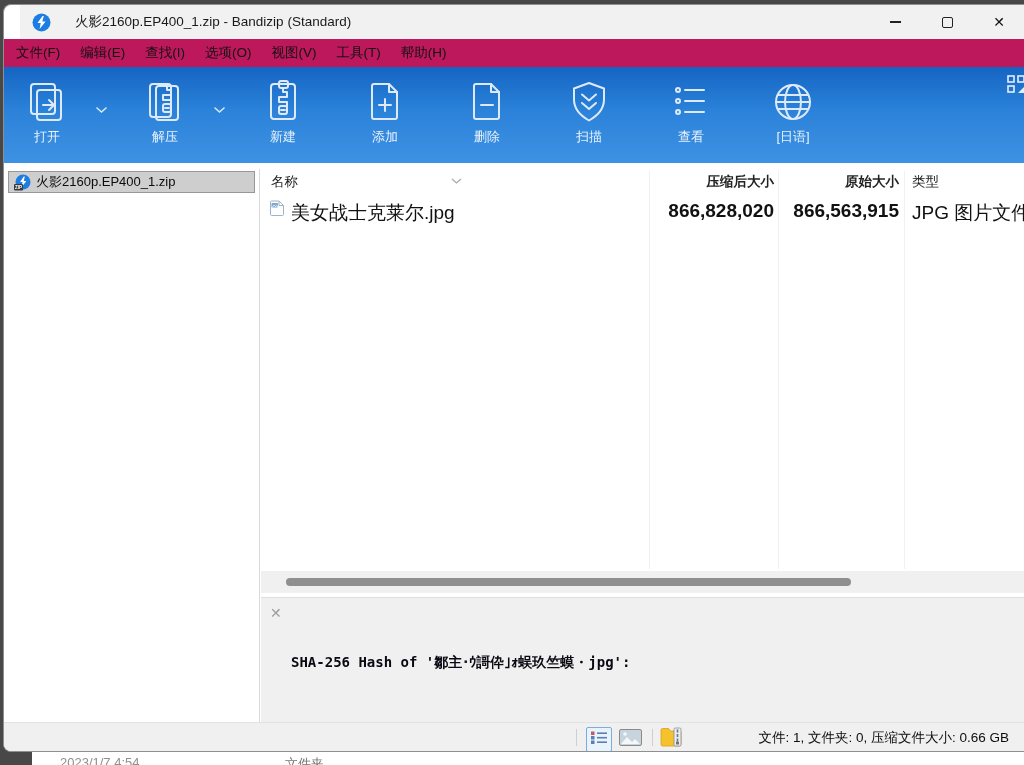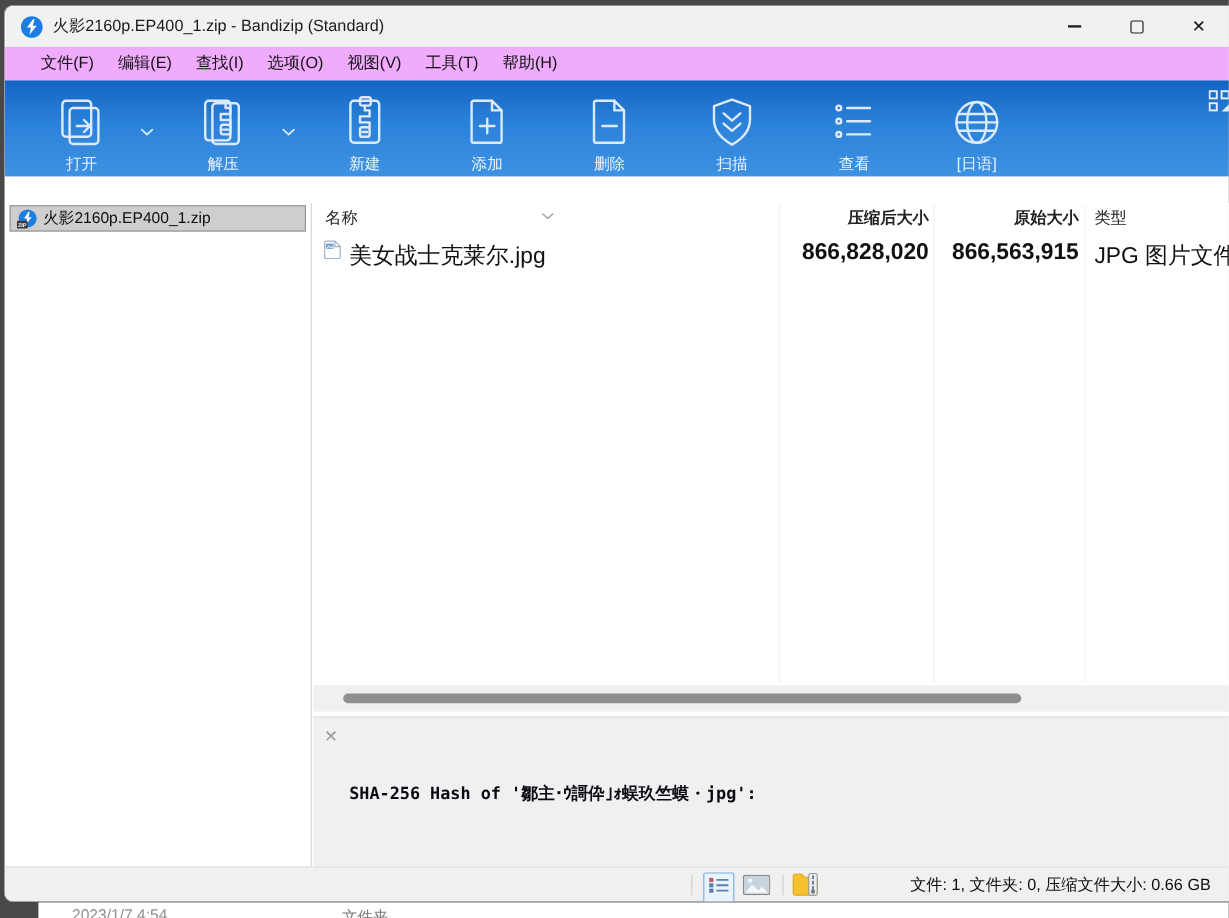--- a/index.html
+++ b/index.html
@@ -4,39 +4,39 @@
 <style>
   * { margin:0; padding:0; box-sizing:border-box; }
   html,body { width:1024px; height:765px; overflow:hidden; }
   body { position:relative; background:#484848; font-family:"Liberation Sans", sans-serif; }
 
   .window { position:absolute; left:3px; top:4px; width:1022px; height:748px;
             background:#fff; border:1px solid #8f8f8f; border-right:none;
             border-radius:8px 0 0 8px; overflow:hidden; }
 
   
-  .titlebar { position:absolute; left:1px; top:0; right:0; height:34px; background:#f1f1f1;
-              display:flex; align-items:center; }
+  .titlebar { position:absolute; left:16px; top:0; right:0; height:34px; background:#f1f1f1;
+              display:flex; align-items:center;gap:16px; }
   .app-icon { width:19px; height:19px; margin-left:12px; flex:0 0 auto; }
   .title-text { margin-left:8px; font-size:13.5px; color:#1a1a1a; }
   .win-controls { position:absolute; right:0; top:0; height:34px; display:flex; }
   .win-btn { width:52px; height:34px; display:flex; align-items:center; justify-content:center; cursor:default; }
   .min-glyph { width:11px; height:1.4px; background:#222; }
   .max-glyph { width:11px; height:11px; border:1.4px solid #222; border-radius:2px; }
   .close-glyph { font-size:14px; color:#111; line-height:1; }
 
   
-  .menubar { position:absolute; left:0; top:34px; right:0; height:28px; background:#f0abfc;
-             display:flex; align-items:center; padding-left:20px; }
+  .menubar { position:absolute; left:0; top:34px; right:0; height:28px; background:#be185d;
+             display:flex; align-items:center; padding-left:2px; }
   .menu-item { padding:5px 10px; font-size:13.5px; color:#111; }
 
   
-  .toolbar { position:absolute; left:0; top:62px; right:0; height:80px;
+  .toolbar { position:absolute; left:0; top:62px; right:0; height:96px;
              background:linear-gradient(180deg,#1465c2 0%,#2b82d9 45%,#3e92e3 100%);
-             display:flex; align-items:flex-start; padding:12px 0 0 22px; }
+             display:flex; align-items:flex-start; padding:12px 0 0 1px; }
   .tb-item { width:84px; display:flex; flex-direction:column; align-items:center; color:#e9f2fd; }
   .tb-item .lbl { font-size:13px; margin-top:3px; white-space:nowrap; }
   .tb-icon { width:46px; height:46px; }
   .tb-icon svg { width:46px; height:46px; stroke:#ddeafb; fill:none; stroke-width:2;
                  stroke-linecap:round; stroke-linejoin:round; }
   .tb-chevron { width:24px; height:46px; margin-top:8px; display:flex; align-items:center; justify-content:center; }
   .gap10 { margin-left:10px; } .gap18 { margin-left:18px; }
   .customize { position:absolute; left:1003px; top:8px; width:22px; height:22px; }
 
   

